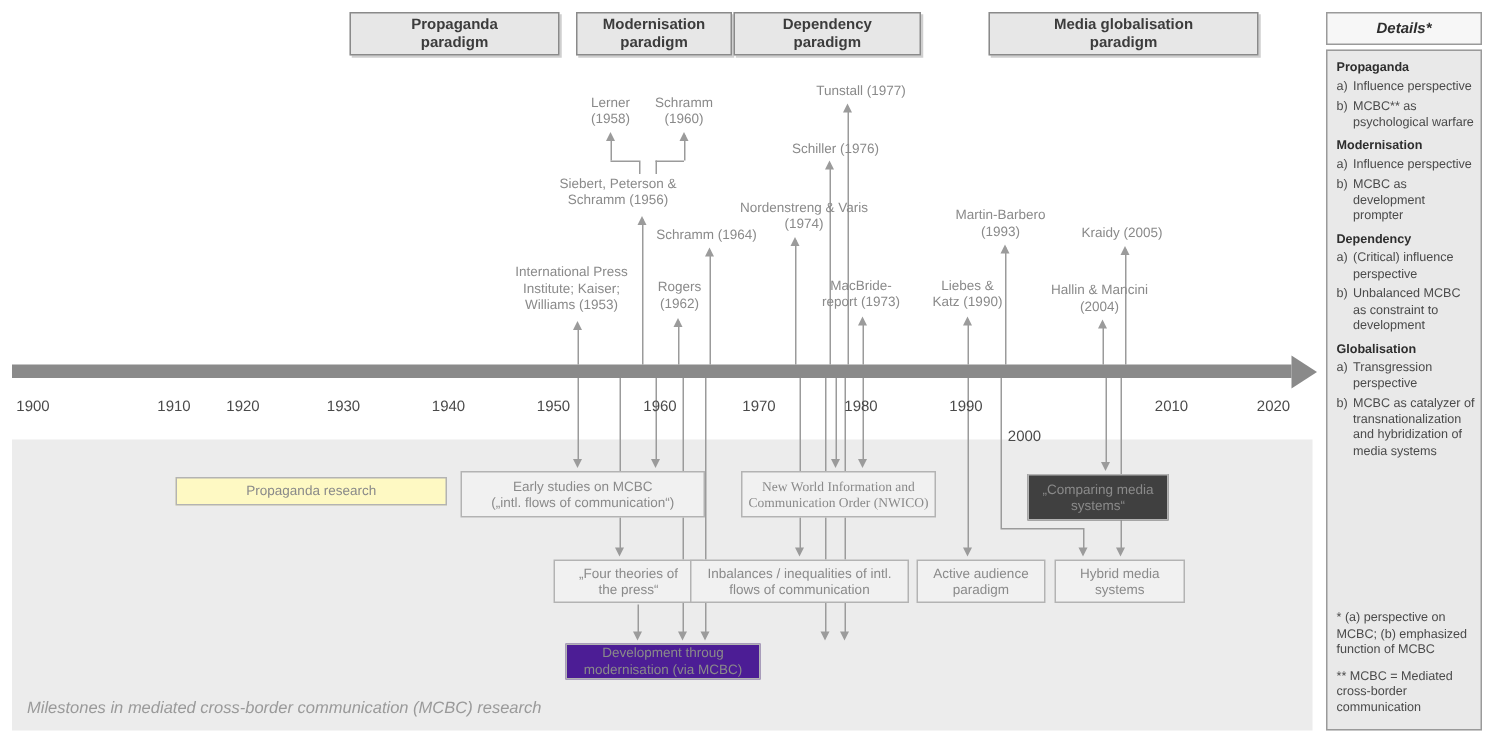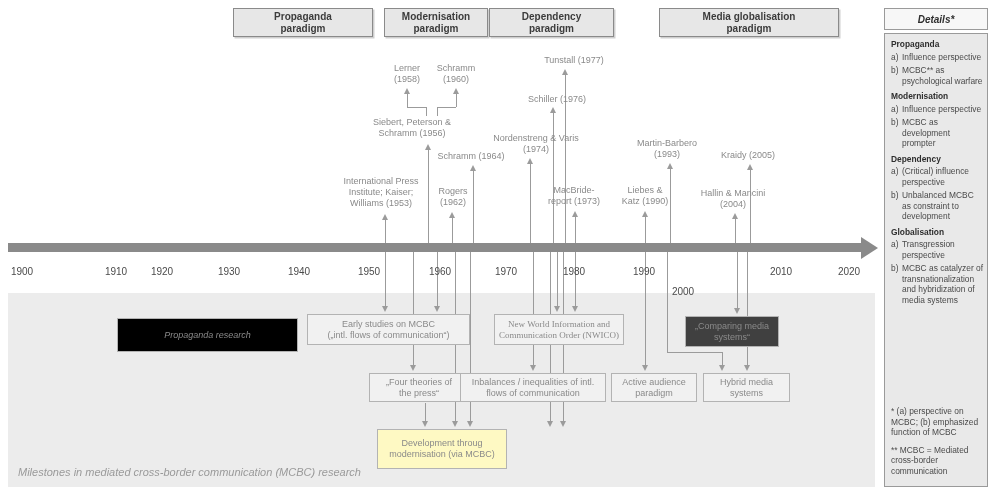--- a/index.html
+++ b/index.html
@@ -199,30 +199,30 @@
 Institute; Kaiser;
 Williams (1953)</div>
     <div class="milestone" style="left: 453px; top: 186px; color: rgb(138, 138, 138);">Rogers
 (1962)</div>
     <div class="milestone" style="left: 574px; top: 185px; color: rgb(138, 138, 138);">MacBride-
 report (1973)</div>
     <div class="milestone" style="left: 645px; top: 185px; color: rgb(138, 138, 138);">Liebes &amp;
 Katz (1990)</div>
     <div class="milestone" style="left: 733px; top: 188px; color: rgb(138, 138, 138);">Hallin &amp; Mancini
 (2004)</div>
-    <div class="flow-box" style="left: 117px; top: 318px; width: 181px; height: 34px; background: #000000; border: 1px solid rgb(179, 179, 179); color: rgb(138, 138, 138); font-style: italic;">Propaganda research</div>
+    <div class="flow-box" style="left: 117px; top: 318px; width: 181px; height: 19px; background: #fef9c3; border: 1px solid rgb(179, 179, 179); color: rgb(138, 138, 138);">Propaganda research</div>
     <div class="flow-box" style="left: 307px; top: 314px; width: 163px; height: 31px; background: rgb(241, 241, 241); border: 1px solid rgb(179, 179, 179); color: rgb(138, 138, 138);">Early studies on MCBC
 („intl. flows of communication“)</div>
     <div class="flow-box" style="left: 494px; top: 314px; width: 130px; height: 31px; background: rgb(241, 241, 241); border: 1px solid rgb(179, 179, 179); color: rgb(138, 138, 138); font-family: Liberation Serif, serif;">New World Information and
 Communication Order (NWICO)</div>
     <div class="flow-box" style="left: 685px; top: 316px; width: 94px; height: 31px; background: #404040; border: 1px solid rgb(179, 179, 179); color: rgb(138, 138, 138);">„Comparing media
 systems“</div>
     <div class="flow-box" style="left: 369px; top: 373px; width: 100px; height: 29px; background: rgb(241, 241, 241); border: 1px solid rgb(179, 179, 179); color: rgb(138, 138, 138);">„Four theories of
 the press“</div>
     <div class="flow-box" style="left: 460px; top: 373px; width: 146px; height: 29px; background: rgb(241, 241, 241); border: 1px solid rgb(179, 179, 179); color: rgb(138, 138, 138);">Inbalances / inequalities of intl.
 flows of communication</div>
     <div class="flow-box" style="left: 611px; top: 373px; width: 86px; height: 29px; background: rgb(241, 241, 241); border: 1px solid rgb(179, 179, 179); color: rgb(138, 138, 138);">Active audience
 paradigm</div>
     <div class="flow-box" style="left: 703px; top: 373px; width: 87px; height: 29px; background: rgb(241, 241, 241); border: 1px solid rgb(179, 179, 179); color: rgb(138, 138, 138);">Hybrid media
 systems</div>
-    <div class="flow-box" style="left: 377px; top: 429px; width: 130px; height: 40px; background: #fef9c3; border: 1px solid rgb(179, 179, 179); color: rgb(138, 138, 138);">Development throug
+    <div class="flow-box" style="left: 377px; top: 429px; width: 130px; height: 24px; background: #4c1d95; border: 1px solid rgb(179, 179, 179); color: rgb(138, 138, 138);">Development throug
 modernisation (via MCBC)</div>
   </div>
 
 </body></html>

